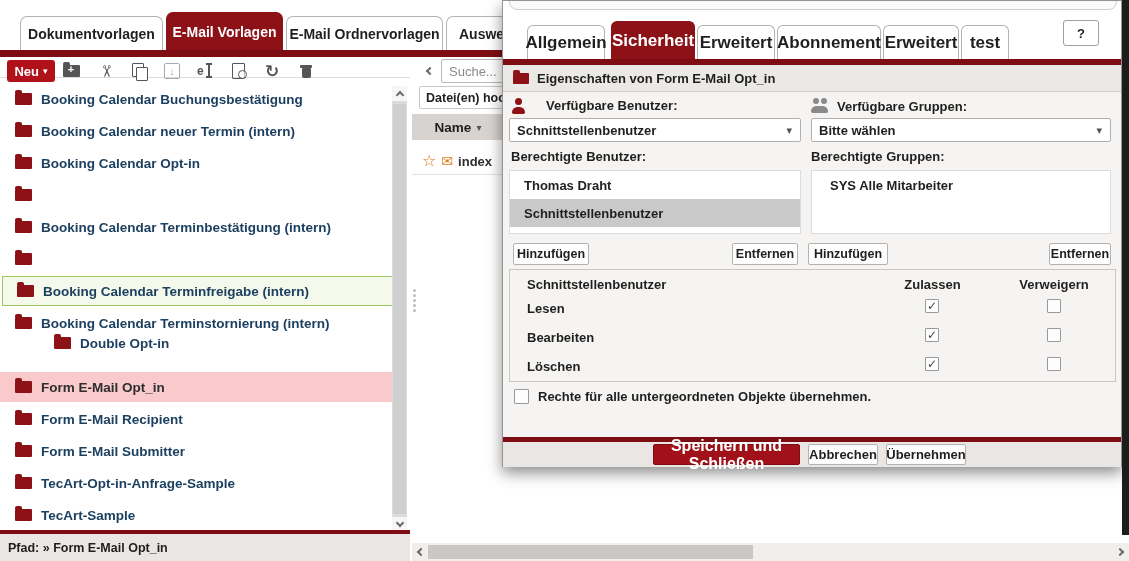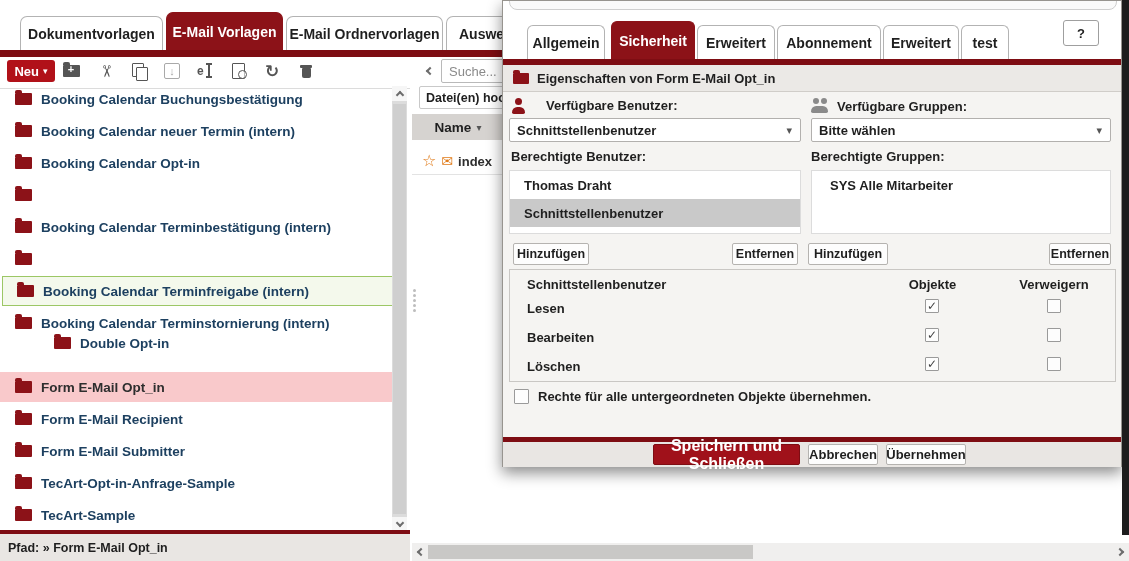--- a/index.html
+++ b/index.html
@@ -8,21 +8,21 @@
   #app { position:relative; width:1129px; height:561px; background:#fff; overflow:hidden; }
 
   
   .main-tab { position:absolute; bottom:0; height:34px; background:#fff; border:1px solid #b3b3b3; border-bottom:none;
     border-radius:7px 7px 0 0; display:flex; align-items:center; justify-content:center; font-size:14px; font-weight:700; color:#1f1f1f; }
   .main-tab.active { background:#8c1218; border-color:#8c1218; color:#fff; height:38px; }
   #main-tabs { position:absolute; left:0; top:0; width:1129px; height:50px; }
   .red-bar { position:absolute; left:0; top:50px; width:1129px; height:7px; background:#7e0d13; }
 
   
-  #toolbar { position:absolute; left:0; top:57px; width:410px; height:32px; background:#fff; border-bottom:1px solid #dcdcdc; }
+  #toolbar { position:absolute; left:0; top:57px; width:410px; height:21px; background:#fff; border-bottom:1px solid #dcdcdc; }
   .neu-btn { position:absolute; left:7px; top:3px; width:48px; height:22px; background:#b11119; color:#fff; font-size:13px; font-weight:700;
     border-radius:3px; display:flex; align-items:center; justify-content:center; gap:4px; }
   .neu-btn .caret { font-size:9px; line-height:1; }
   .tb-ic { position:absolute; top:3px; width:22px; height:22px; display:flex; align-items:center; justify-content:center; color:#555; }
 
   .ic-folderadd { position:relative; width:17px; height:12px; background:#555; border-radius:1px; }
   .ic-folderadd::before { content:""; position:absolute; top:-3px; left:0; width:7px; height:3px; background:#555; border-radius:2px 2px 0 0; }
   .ic-folderadd::after { content:"+"; position:absolute; left:0; right:0; top:-2px; text-align:center; color:#fff; font-size:11px; font-weight:700; }
   .ic-cut { font-size:16px; transform:rotate(90deg); }
   .ic-copy { position:relative; width:16px; height:16px; }
@@ -91,21 +91,21 @@
   
   #right-strip { position:absolute; left:1122px; top:0; width:7px; height:535px; background:#1d1d1d; z-index:30; }
 
   
   #dialog { position:absolute; left:502px; top:0; width:620px; height:467px; background:#f5f4f2; border:1px solid #97948f;
     box-shadow:0 6px 14px rgba(0,0,0,.45); z-index:20; }
   #dlg-topstrip { position:absolute; left:0; top:0; right:0; height:11px; background:#fff; overflow:hidden; }
   #dlg-topstrip .cutoff-bar { position:absolute; left:6px; right:4px; top:-10px; height:19px; background:#fafafa; border:1px solid #cfcfcf; border-radius:8px; }
   #dlg-tabrow { position:absolute; left:0; top:11px; right:0; height:47px; background:#fff; }
   .dlg-tab { position:absolute; bottom:0; height:34px; background:#fff; border:1px solid #b3b3b3; border-bottom:none; border-radius:6px 6px 0 0;
-    display:flex; align-items:center; justify-content:center; font-size:14px; font-weight:700; }
+    display:flex; align-items:center; justify-content:center; font-size:17px; font-weight:700; }
   .dlg-tab.active { background:#8c1218; border-color:#8c1218; color:#fff; height:38px; }
   #help-btn { position:absolute; left:560px; top:8px; width:36px; height:26px; background:#fff; border:1px solid #9f9f9f; border-radius:3px;
     display:flex; align-items:center; justify-content:center; font-size:13px; font-weight:700; }
   #dlg-redbar { position:absolute; left:0; top:58px; right:0; height:6px; background:#7e0d13; }
   #dlg-header { position:absolute; left:0; top:64px; right:0; height:27px; background:#ebe9e6; border-bottom:1px solid #d0cdc9;
     display:flex; align-items:center; padding-left:10px; gap:8px; font-size:13px; font-weight:700; }
   #dlg-header .folder-ic { width:16px; height:11px; }
 
   .dlg-label { position:absolute; font-size:13px; font-weight:700; }
   .ic-person { position:relative; width:14px; height:16px; display:inline-block; }
@@ -340,21 +340,21 @@
       <div class="lb-item" style="padding-left:18px;">SYS Alle Mitarbeiter</div>
     </div>
 
     <button class="dlg-btn" style="left:10px;top:242px;width:76px;">Hinzufügen</button>
     <button class="dlg-btn" style="left:229px;top:242px;width:66px;">Entfernen</button>
     <button class="dlg-btn" style="left:305px;top:242px;width:80px;">Hinzufügen</button>
     <button class="dlg-btn" style="left:546px;top:242px;width:62px;">Entfernen</button>
 
     <div id="perm-panel">
       <span class="perm-text" style="left:17px;top:7px;">Schnittstellenbenutzer</span>
-      <span class="perm-text" style="left:385px;top:7px;width:75px;text-align:center;">Objekte</span>
+      <span class="perm-text" style="left:385px;top:7px;width:75px;text-align:center;">Zulassen</span>
       <span class="perm-text" style="left:505px;top:7px;width:78px;text-align:center;">Verweigern</span>
 
       <span class="perm-text" style="left:17px;top:31px;">Lesen</span>
       <span class="checkbox checked" style="left:415px;top:29px;"></span>
       <span class="checkbox" style="left:537px;top:29px;"></span>
 
       <span class="perm-text" style="left:17px;top:60px;">Bearbeiten</span>
       <span class="checkbox checked" style="left:415px;top:58px;"></span>
       <span class="checkbox" style="left:537px;top:58px;"></span>
 

